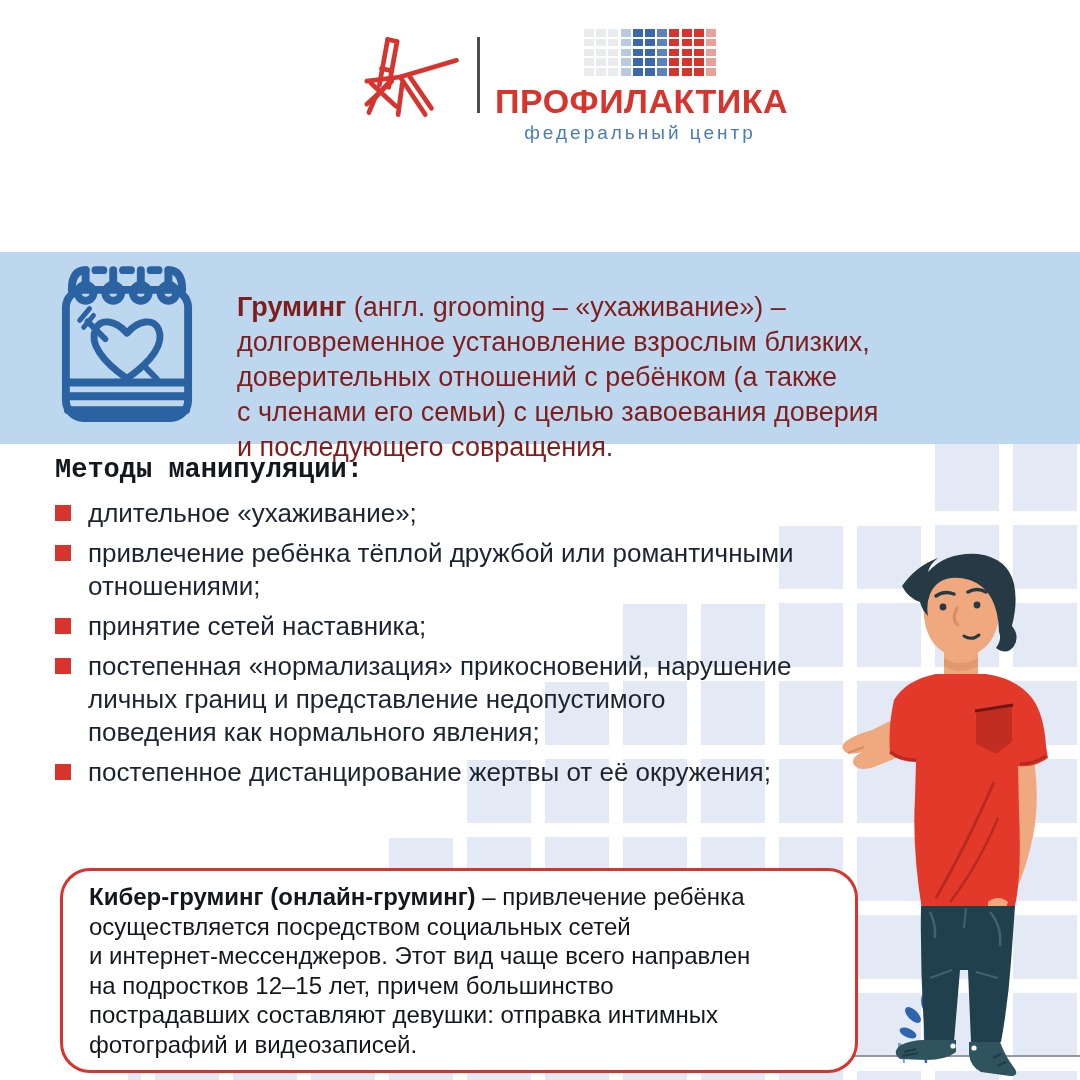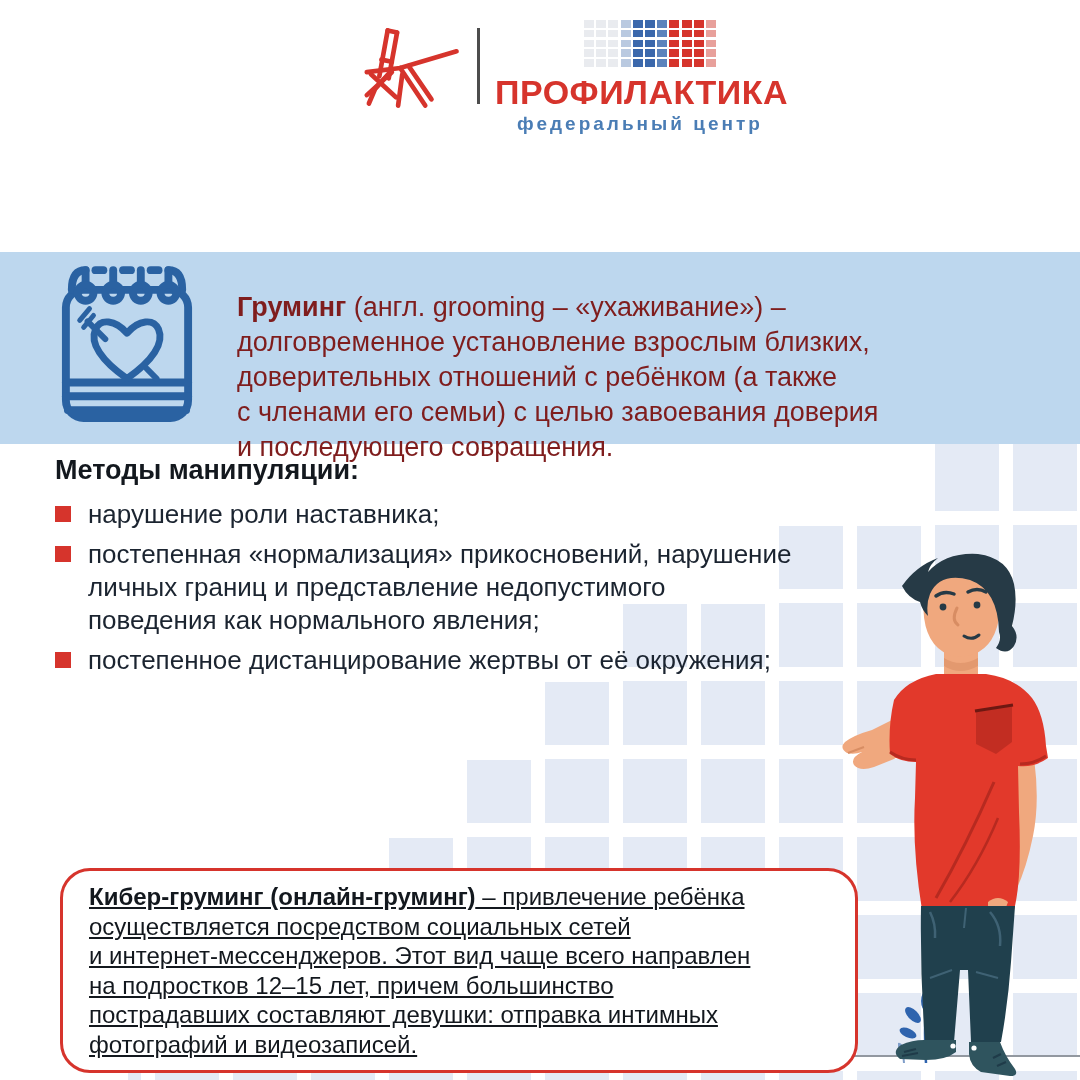--- a/index.html
+++ b/index.html
@@ -1,28 +1,28 @@
 <!DOCTYPE html>
 <html><head>
 <meta charset="utf-8">
 <style>
   html,body{margin:0;padding:0;background:#ffffff;}
   .page{position:relative;width:1080px;height:1080px;background:#fff;overflow:hidden;
         font-family:"Liberation Sans","DejaVu Sans",sans-serif;color:#1b2430;}
 
   
-  .header{position:absolute;left:0;top:0;width:1080px;height:162px;background:#fff;z-index:6;}
+  .header{position:absolute;left:0;top:9px;width:1080px;height:162px;background:#fff;z-index:6;}
   .chair-logo{position:absolute;left:350px;top:20px;width:115px;height:96px;}
   .logo-divider{position:absolute;left:477px;top:28px;width:3px;height:76px;background:#4d4d4d;}
   .logo-right{position:absolute;left:495px;top:20px;width:290px;text-align:center;}
   .pixel-grid{display:grid;grid-template-columns:repeat(11,10px);grid-auto-rows:7.6px;gap:2.2px;
               width:132px;margin:0 auto 7px auto;transform:translateX(10px);}
   .pixel-grid span{display:block;}
   .brand{font-size:34px;font-weight:bold;color:#d6342c;letter-spacing:.5px;line-height:36px;}
-  .brand-sub{font-size:19px;color:#4a7db5;letter-spacing:3px;margin-top:3px;font-weight:bold;}
+  .brand-sub{font-size:19px;color:#4a7db5;letter-spacing:3px;margin-top:3px;}
 
   
   .banner{position:absolute;left:0;top:130px;width:1080px;height:112px;background:#da3227;
           display:flex;flex-direction:column;justify-content:center;align-items:center;z-index:6;}
   .banner-line{color:#fff;font-weight:bold;font-size:37px;line-height:50px;white-space:nowrap;
                transform:scaleX(.96);letter-spacing:0;}
 
   
   .band{position:absolute;left:0;top:252px;width:1080px;height:192px;background:#bdd7ee;z-index:6;}
   .band-icon{position:absolute;left:58px;top:10px;width:138px;height:172px;}
@@ -36,30 +36,30 @@
     background-image:
       repeating-linear-gradient(to right, transparent 0 64px, #ffffff 64px 78px),
       repeating-linear-gradient(to bottom, transparent 0 64px, #ffffff 64px 78px);
     background-position:22px 7px;
     clip-path:polygon(1025px 0,880px 0,880px 86px,724px 86px,724px 164px,568px 164px,
       568px 242px,490px 242px,490px 320px,412px 320px,412px 398px,334px 398px,334px 476px,
       256px 476px,256px 554px,100px 554px,100px 632px,73px 632px,73px 640px,1025px 640px);}
 
   
   .methods{position:absolute;left:55px;top:455px;width:880px;z-index:2;}
-  .methods h2{margin:0 0 12px 0;font-size:27px;font-weight:bold;color:#13181e;}
+  .methods h2{margin:0 0 12px 0;font-size:27px;font-weight:bold;color:#13181e;font-family:Liberation Mono, monospace;}
   .methods ul{list-style:none;margin:0;padding:0;}
   .methods li{display:flex;gap:17px;margin-bottom:7px;font-size:26px;line-height:33px;}
   .bullet{flex:0 0 16px;width:16px;height:16px;background:#d6342c;margin-top:8px;}
   .li-text{white-space:pre-line;}
 
   
   .infobox{position:absolute;left:60px;top:868px;width:798px;box-sizing:border-box;z-index:5;
            background:#fff;border:3px solid #d6342c;border-radius:30px;padding:11px 26px;}
-  .infobox p{margin:0;font-size:24px;line-height:29.5px;white-space:pre-line;color:#13181e;text-decoration:underline;}
+  .infobox p{margin:0;font-size:24px;line-height:29.5px;white-space:pre-line;color:#13181e;}
   .infobox b{font-weight:bold;}
 
   
   .ground-line{position:absolute;left:816px;top:1055px;width:264px;height:2px;background:#9298a0;z-index:2;}
   .plant{position:absolute;left:898px;top:993px;width:56px;height:70px;z-index:3;}
   .man{position:absolute;left:838px;top:546px;width:242px;height:532px;z-index:4;}
 </style>
 </head>
 <body>
 
@@ -180,21 +180,30 @@
 и последующего совращения.</span></p>
   </div>
 
   <div class="checker"></div>
 
   <div class="methods">
     <h2>Методы манипуляции:</h2>
     <ul>
       <li>
           <span class="bullet"></span>
-          <span class="li-text">нарушение роли наставника;</span>
+          <span class="li-text">длительное «ухаживание»;</span>
+        </li>
+      <li>
+          <span class="bullet"></span>
+          <span class="li-text">привлечение ребёнка тёплой дружбой или романтичными
+отношениями;</span>
+        </li>
+      <li>
+          <span class="bullet"></span>
+          <span class="li-text">принятие сетей наставника;</span>
         </li>
       <li>
           <span class="bullet"></span>
           <span class="li-text">постепенная «нормализация» прикосновений, нарушение
 личных границ и представление недопустимого
 поведения как нормального явления;</span>
         </li>
       <li>
           <span class="bullet"></span>
           <span class="li-text">постепенное дистанцирование жертвы от её окружения;</span>

